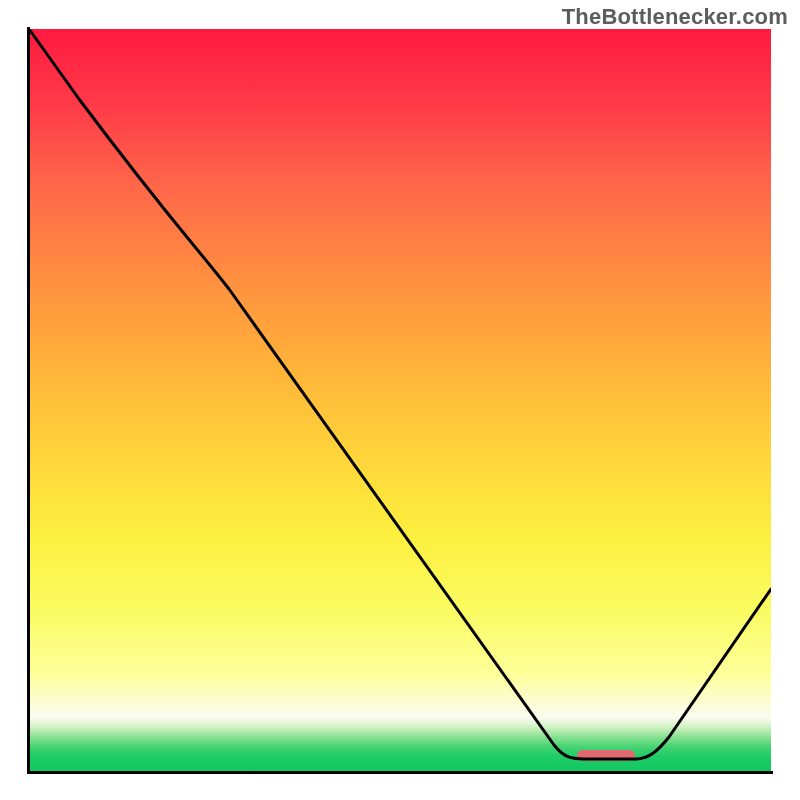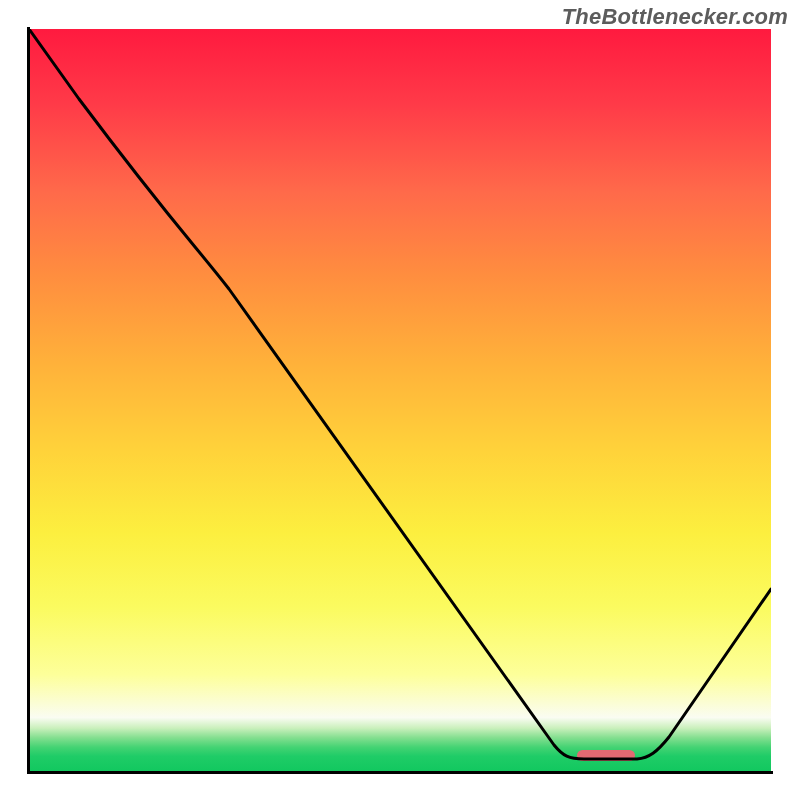--- a/index.html
+++ b/index.html
@@ -7,21 +7,20 @@
     padding: 0;
     width: 800px;
     height: 800px;
     background: #ffffff;
     font-family: Arial, Helvetica, sans-serif;
   }
   .container {
     position: relative;
     width: 800px;
     height: 576px;
-    font-style: italic;
   }
   .watermark {
     position: absolute;
     top: 4px;
     right: 12px;
     font-size: 22px;
     font-weight: bold;
     color: #5c5c5c;
     letter-spacing: 0.2px;
   }

